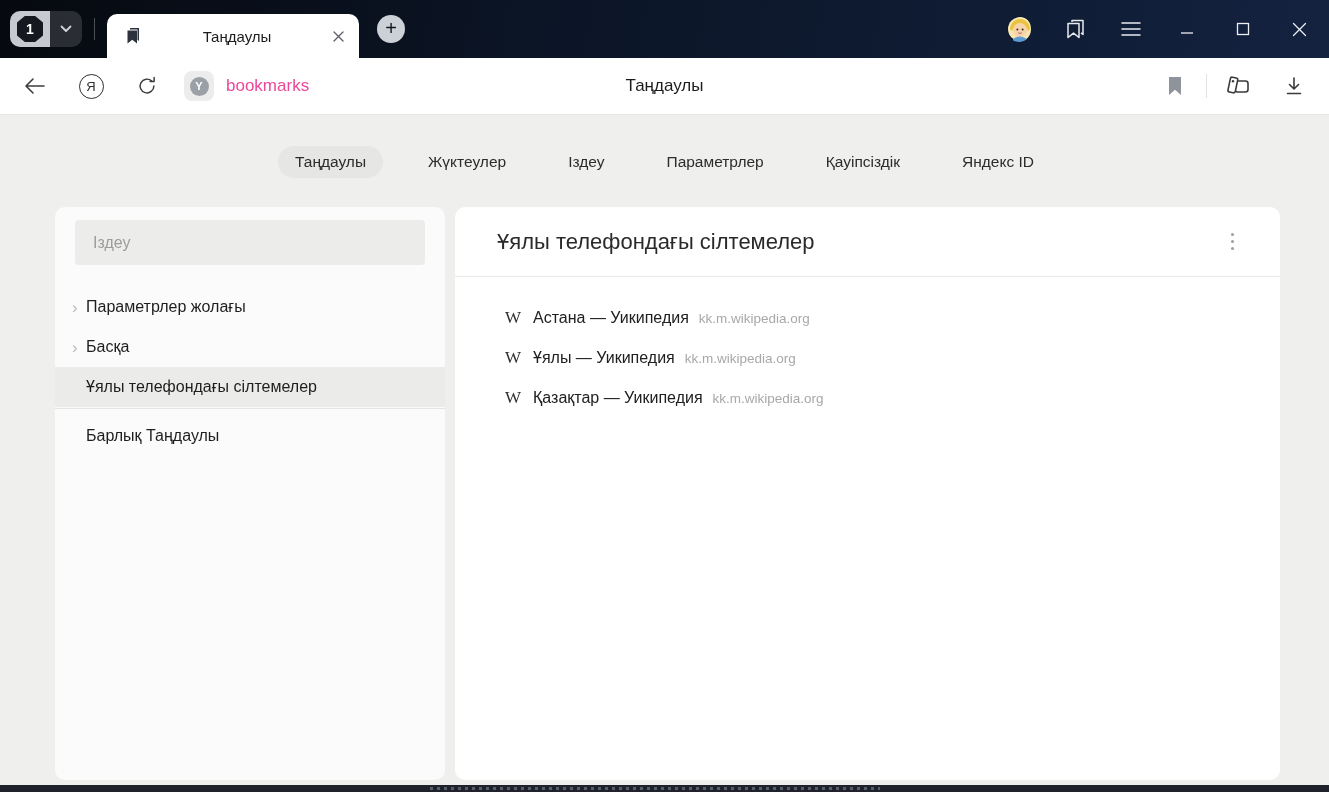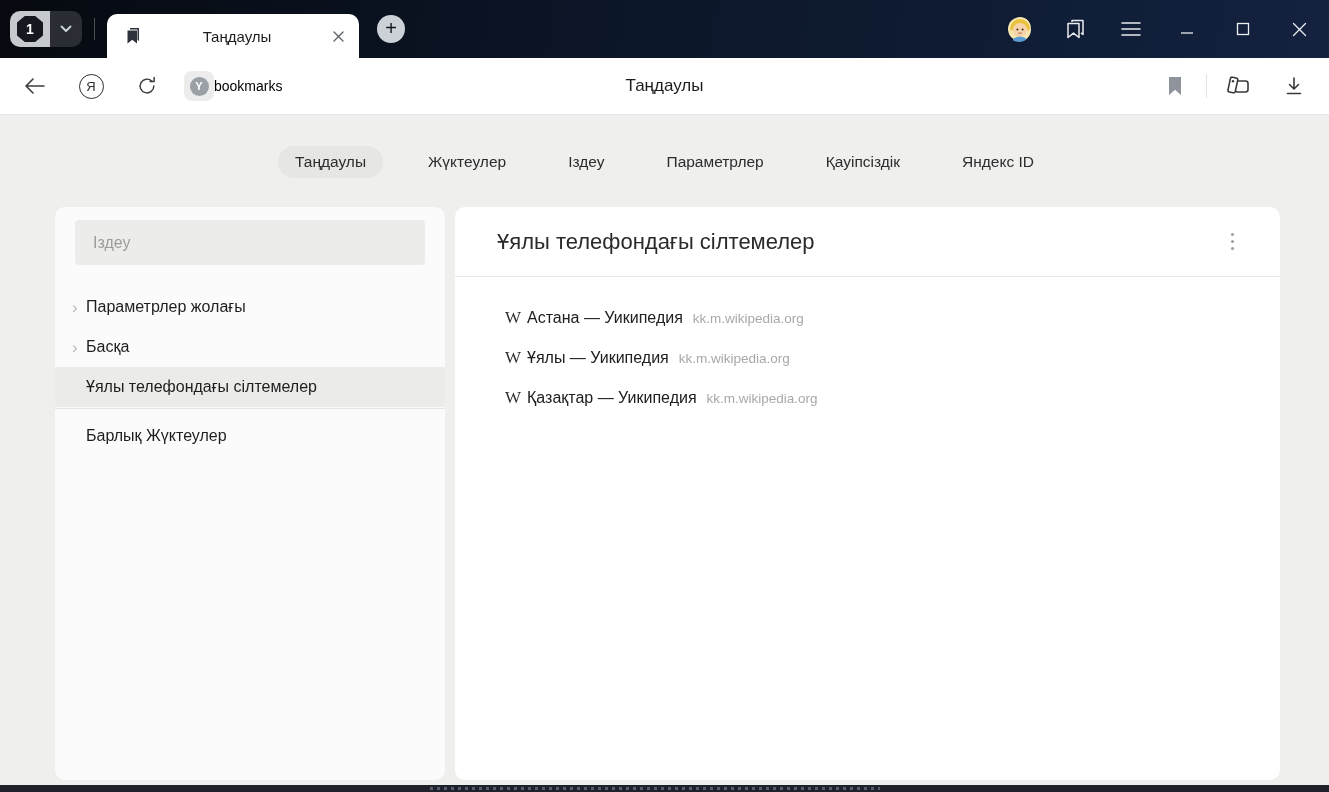--- a/index.html
+++ b/index.html
@@ -36,21 +36,21 @@
   .toolbar { height:57px; background:#ffffff; display:flex; align-items:center; position:relative;
     border-bottom:1px solid #e8e8e8; padding:0 20px; }
   .tool-btn { width:30px; height:30px; display:flex; align-items:center; justify-content:center; cursor:pointer; }
   .tool-btn + .tool-btn { margin-left:26px; }
   .ya-circle { width:25px; height:25px; border:1.6px solid #2e2e2e; border-radius:50%;
     display:flex; align-items:center; justify-content:center; font-size:13px; color:#2e2e2e; }
   .favicon-chip { width:30px; height:30px; border-radius:8px; background:#ececec; margin-left:22px;
     display:flex; align-items:center; justify-content:center; }
   .favicon-ball { width:19px; height:19px; border-radius:50%; background:#9aa0a6; color:#fff;
     font-size:11px; font-weight:bold; display:flex; align-items:center; justify-content:center; }
-  .url-text { font-size:14px; color:#000000; }
+  .url-text { margin-left:12px; font-size:17px; color:#ec4899; }
   .page-title { position:absolute; left:50%; transform:translateX(-50%); font-size:17px; color:#1c1c1c; }
   .toolbar-right { margin-left:auto; display:flex; align-items:center; gap:0; }
   .tr-divider { width:1px; height:24px; background:#e3e3e3; margin:0 16px; }
 
   
   .page { height:670px; background:#efefee; }
   .navrow { display:flex; justify-content:center; align-items:center; gap:28px; padding-top:31px; height:63px; }
   .nav-item { font-size:15.5px; color:#2c2c2c; padding:7px 17px; border-radius:17px; cursor:pointer; white-space:nowrap; }
   .nav-item.active { background:#e6e6e4; }
 
@@ -71,21 +71,21 @@
   .all-row { height:54px; display:flex; align-items:center; padding-left:31px; font-size:16px; color:#1e1e1e; cursor:pointer; }
 
   .main-card { flex:1; background:#ffffff; border-radius:10px; overflow:hidden; }
   .main-header { height:70px; display:flex; align-items:center; padding:0 40px 0 42px; border-bottom:1px solid #eaeaea; }
   .main-title { font-size:22px; color:#2a2a2a; font-weight:400; flex:1; }
   .kebab { display:flex; flex-direction:column; gap:4px; cursor:pointer; padding:6px; }
   .kebab i { width:3px; height:3px; border-radius:50%; background:#9aa0a6; display:block; }
   .bm-list { padding:21px 0 0 50px; }
   .bm-row { height:40px; display:flex; align-items:center; cursor:pointer; }
   .bm-favicon { width:22px; font-family:"Liberation Serif","DejaVu Serif",serif; font-size:17px; color:#2f2f2f; }
-  .bm-title { font-size:16px; color:#202020; }
+  .bm-title { font-size:16px; color:#202020; margin-left:6px; }
   .bm-domain { font-size:13.5px; color:#a8a8a8; margin-left:10px; }
 
   
   .bottom-strip { position:absolute; left:0; bottom:0; width:1329px; height:7px; background:#1f222a; }
   .bottom-strip .dashes { position:absolute; left:430px; top:2px; width:450px; height:3px;
     background:repeating-linear-gradient(90deg, #555c6b 0 3px, transparent 3px 7px); }
 
   svg { display:block; }
 </style>
 </head>
@@ -240,21 +240,21 @@
           <span class="tree-chevron">›</span>
           <span class="tree-label">Басқа</span>
         </div>
         <div class="tree-row selected">
           <span class="tree-indent"></span>
           <span class="tree-label">Ұялы телефондағы сілтемелер</span>
         </div>
       </div>
       <div class="side-divider"></div>
       <div class="all-row">
-        <span>Барлық Жүктеулер</span>
+        <span>Барлық Таңдаулы</span>
       </div>
     </aside>
 
     <main class="main-card">
       <div class="main-header">
         <h1 class="main-title">Ұялы телефондағы сілтемелер</h1>
         <div class="kebab">
           <i></i>
           <i></i>
           <i></i>

